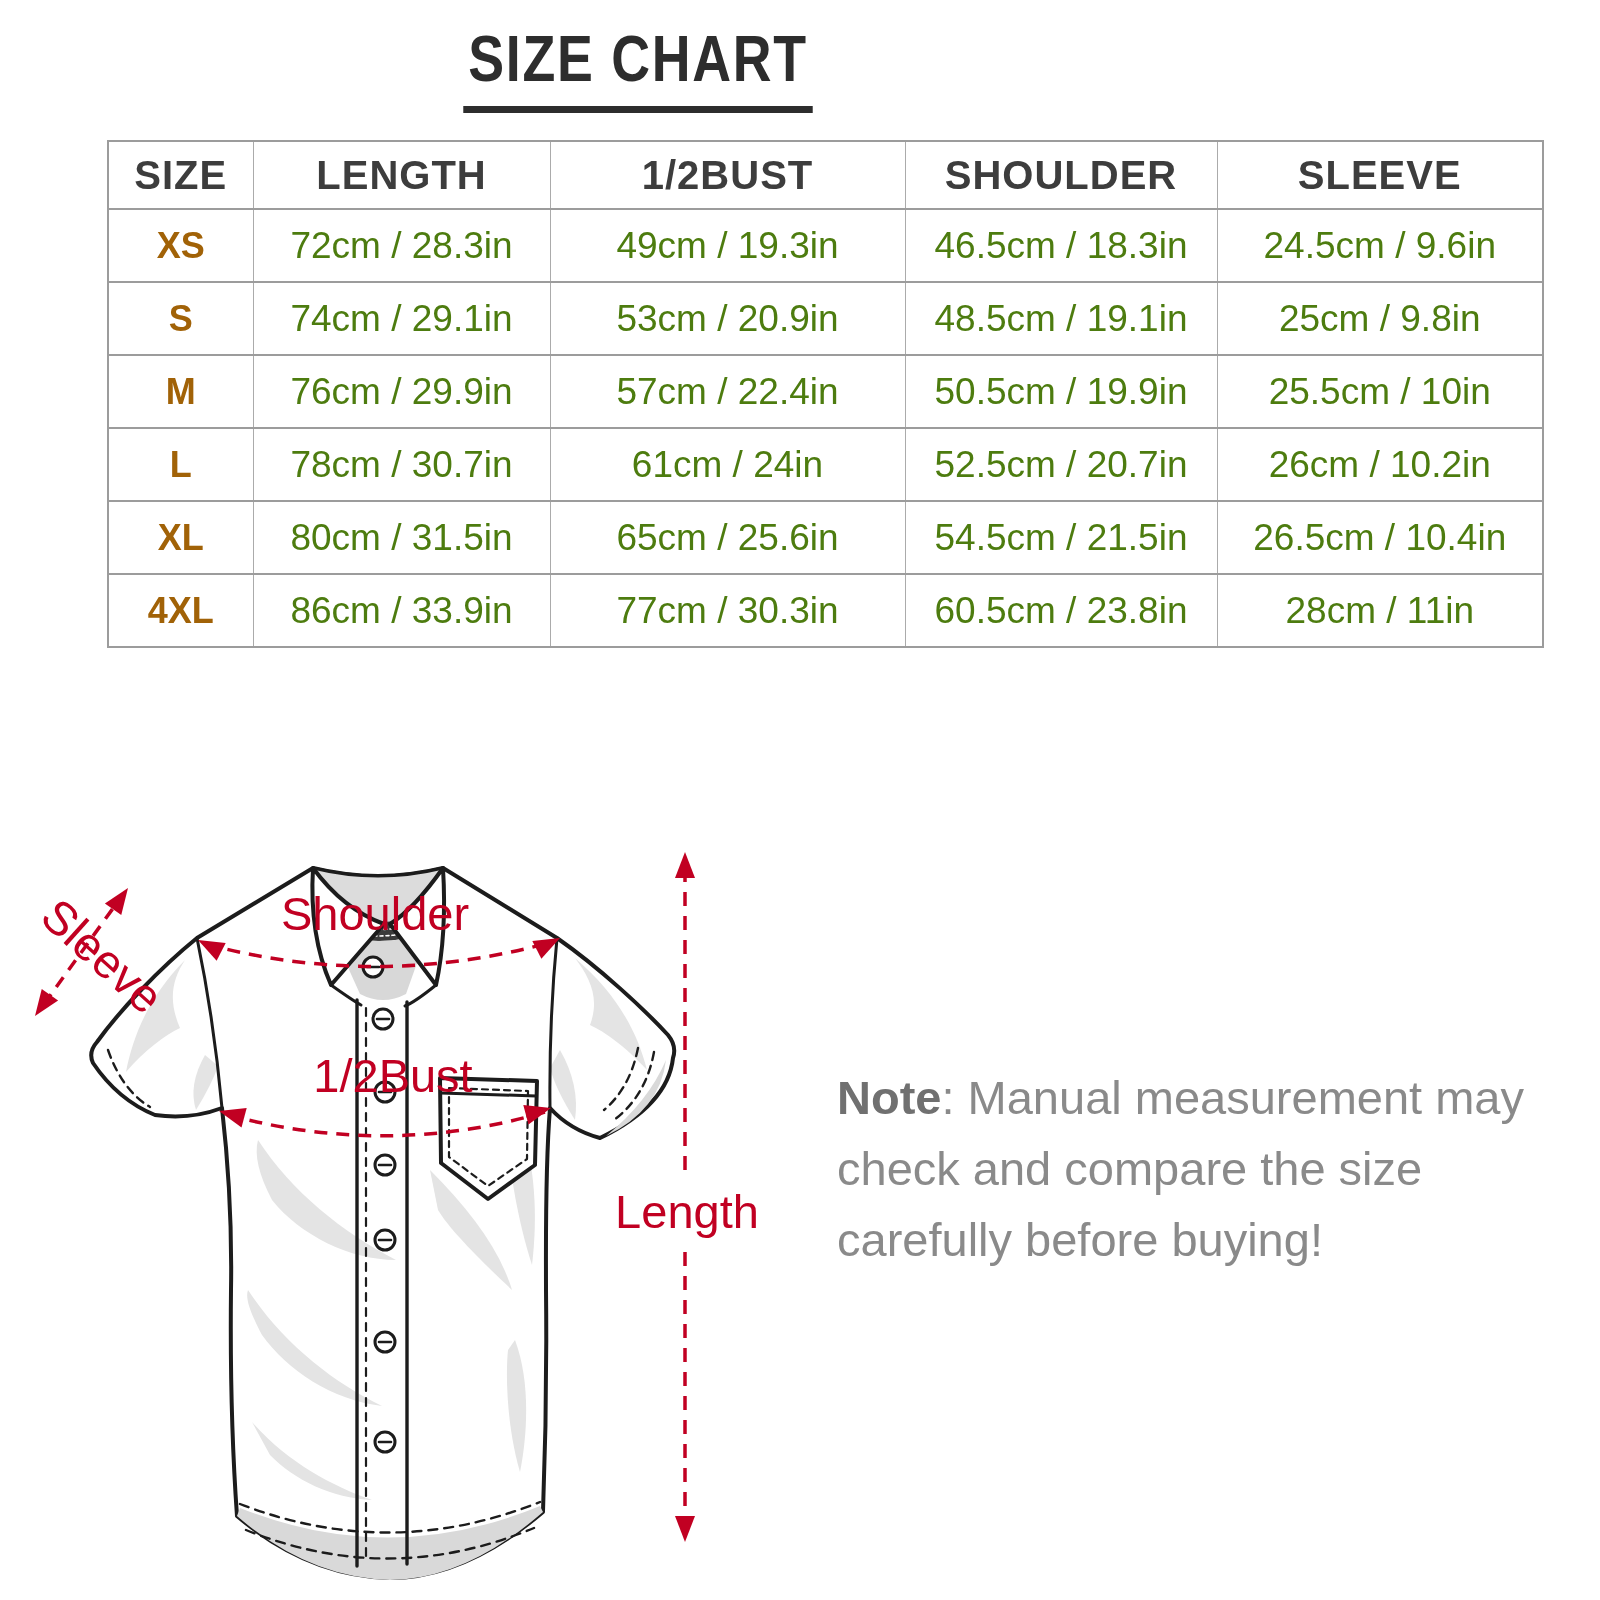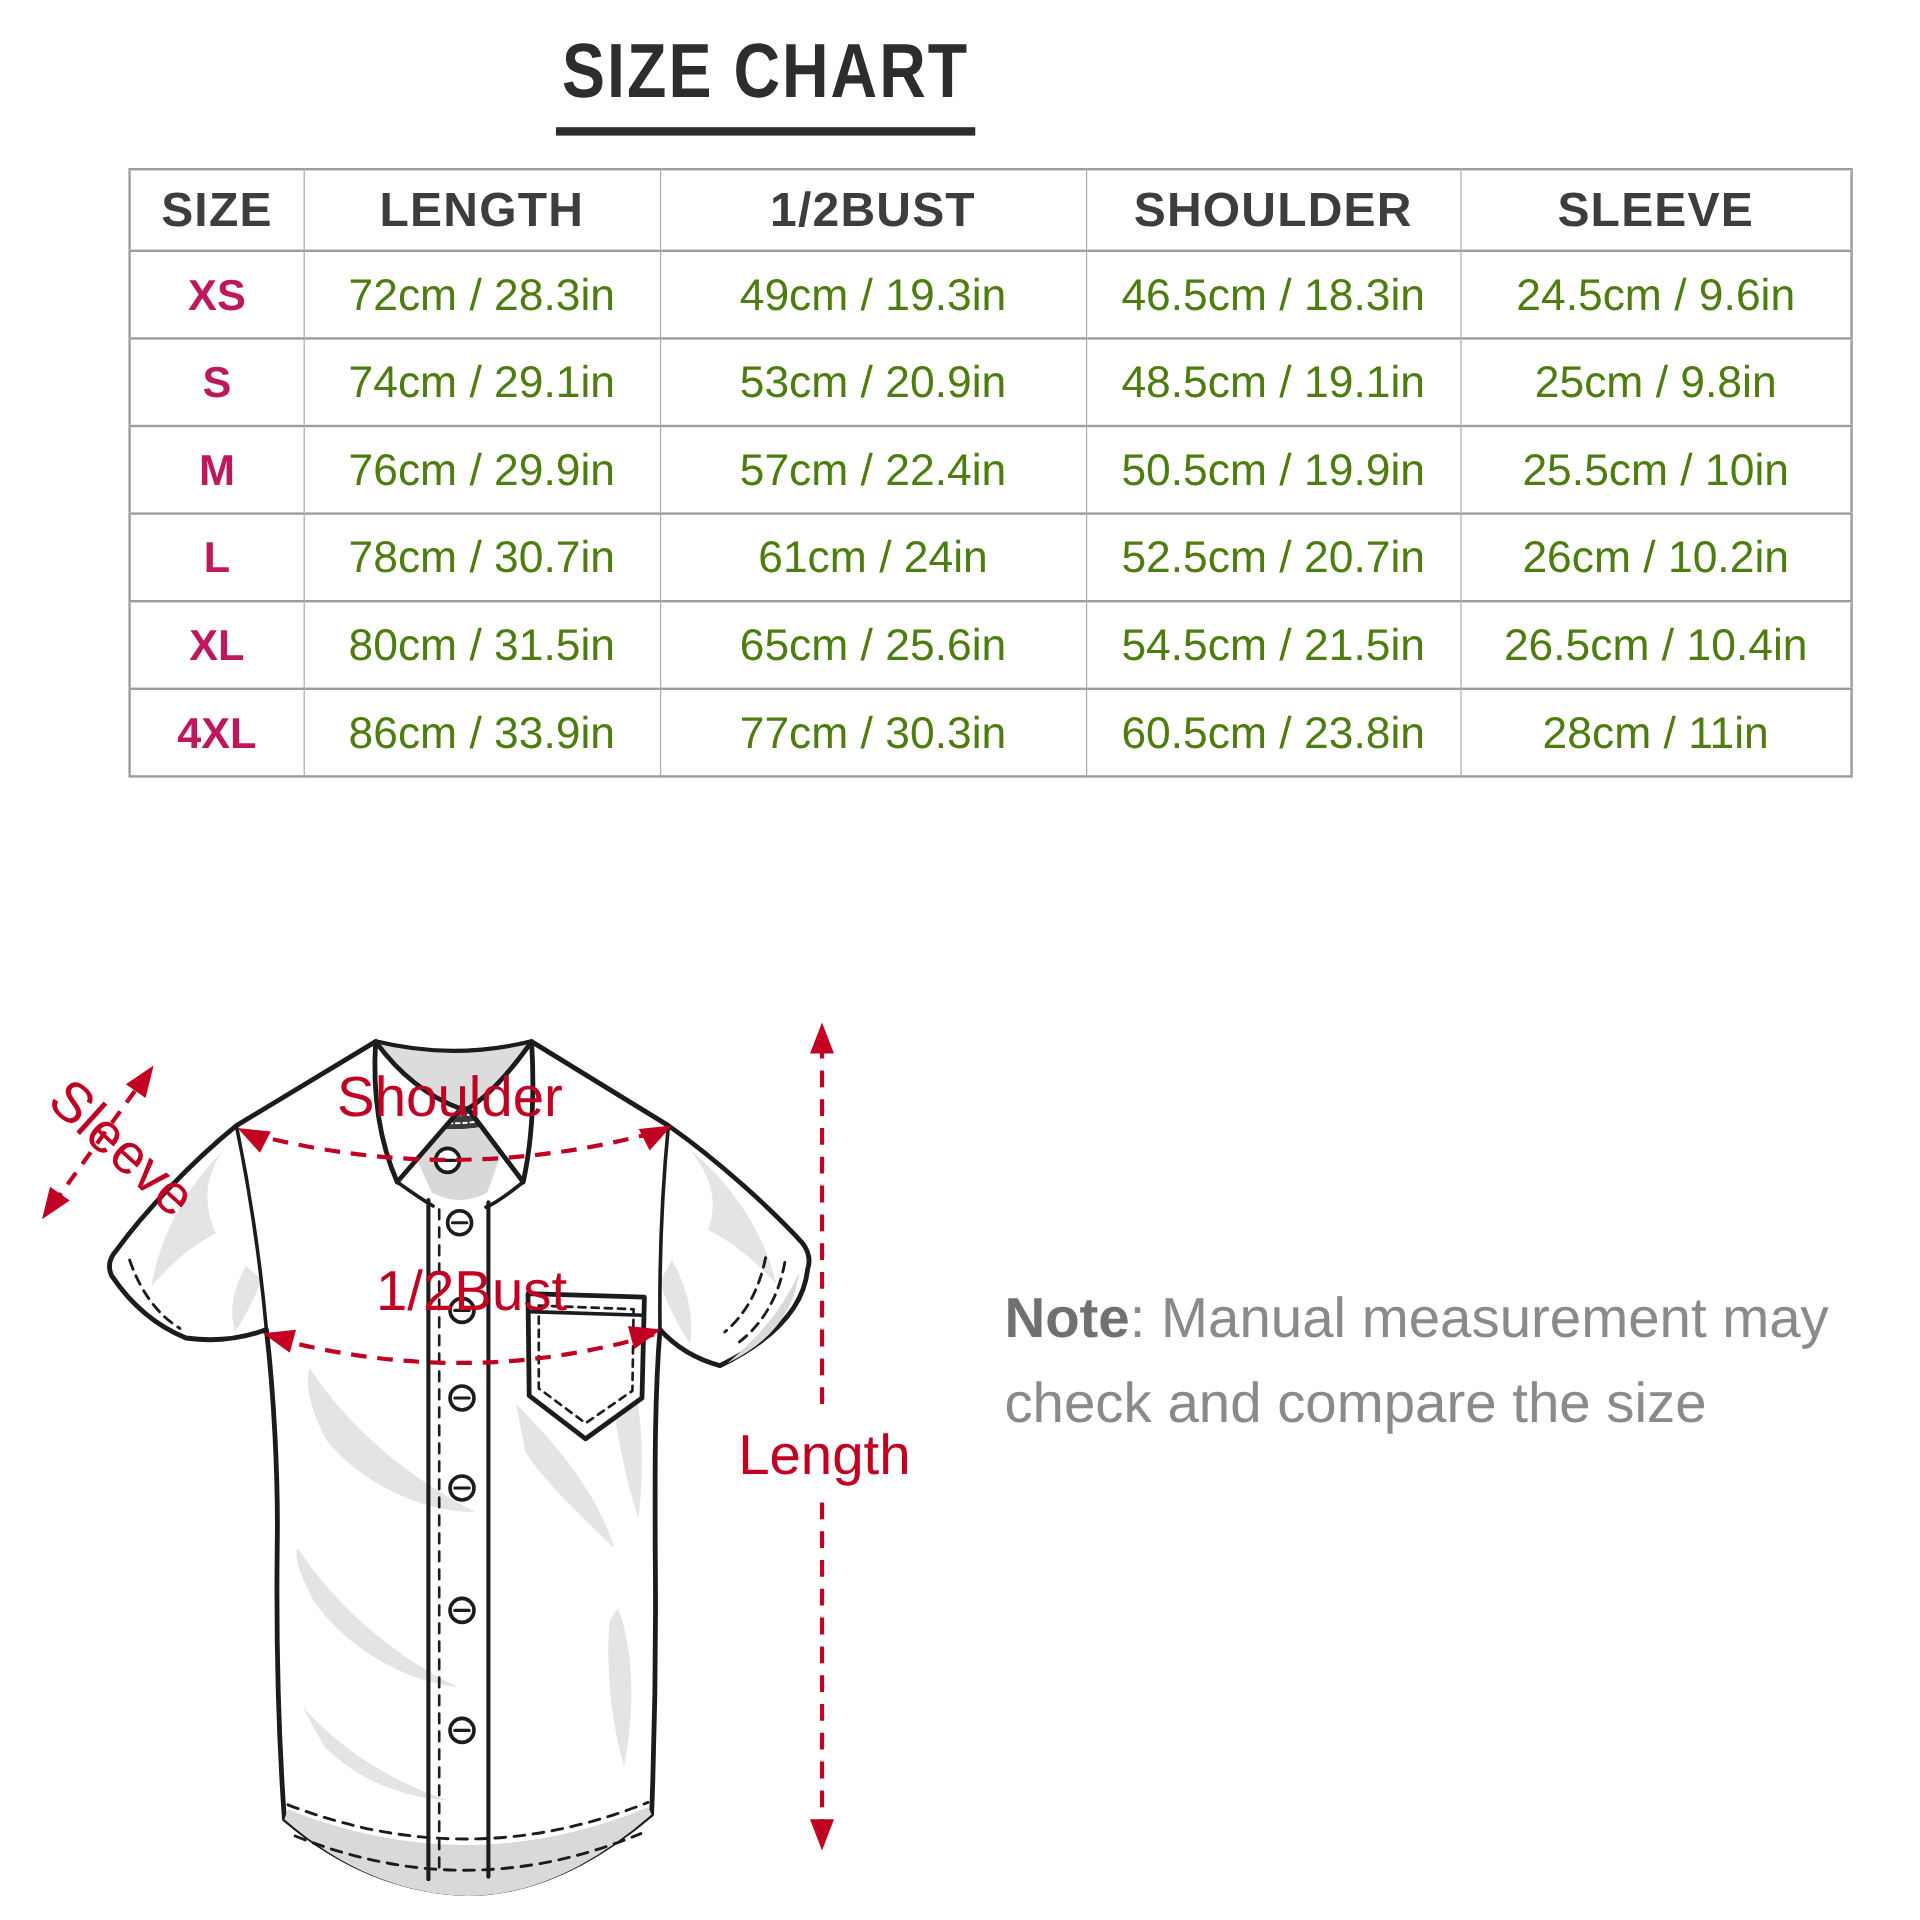--- a/index.html
+++ b/index.html
@@ -21,21 +21,21 @@
   }
   .size-table th,.size-table td{
     border-top:2px solid #9c9c9c;border-bottom:2px solid #9c9c9c;
     border-left:1.5px solid #ababab;border-right:1.5px solid #ababab;
     padding:0;vertical-align:middle;
   }
   .size-table thead th{
     height:66px;font-size:40px;font-weight:bold;color:#3d3d3d;letter-spacing:1px;
   }
   .size-table tbody tr{height:73px;}
-  .size-table tbody th{font-size:36px;font-weight:bold;color:#be185d;}
+  .size-table tbody th{font-size:36px;font-weight:bold;color:#a16207;}
   .size-table tbody td{font-size:37px;font-weight:normal;color:#4d7c0f;}
   .note{
     position:absolute;left:837px;top:1062px;width:700px;
     font-size:47px;line-height:71px;color:#8a8a8a;
   }
   .note-label{font-weight:bold;color:#707070;}
   svg.diagram{position:absolute;left:0;top:820px;width:760px;height:780px;}
   .red-label{font-size:47px;fill:#c10022;}
 </style>
 </head>
@@ -227,13 +227,14 @@
       <polygon points="0,0 -26,-10 -26,10" fill="#c10022" transform="translate(685,32) rotate(-90)"></polygon>
       <polygon points="0,0 -26,-10 -26,10" fill="#c10022" transform="translate(685,722) rotate(90)"></polygon>
     </g>
     <text class="red-label" x="687" y="408" text-anchor="middle" font-size="44">Length</text>
   </g>
 </svg>
 
 <div class="note">
   <div><span class="note-label">Note</span><span>: Manual measurement may</span></div>
   <div>check and compare the size</div>
+  <div>carefully before buying!</div>
 </div>
 
 </body></html>

